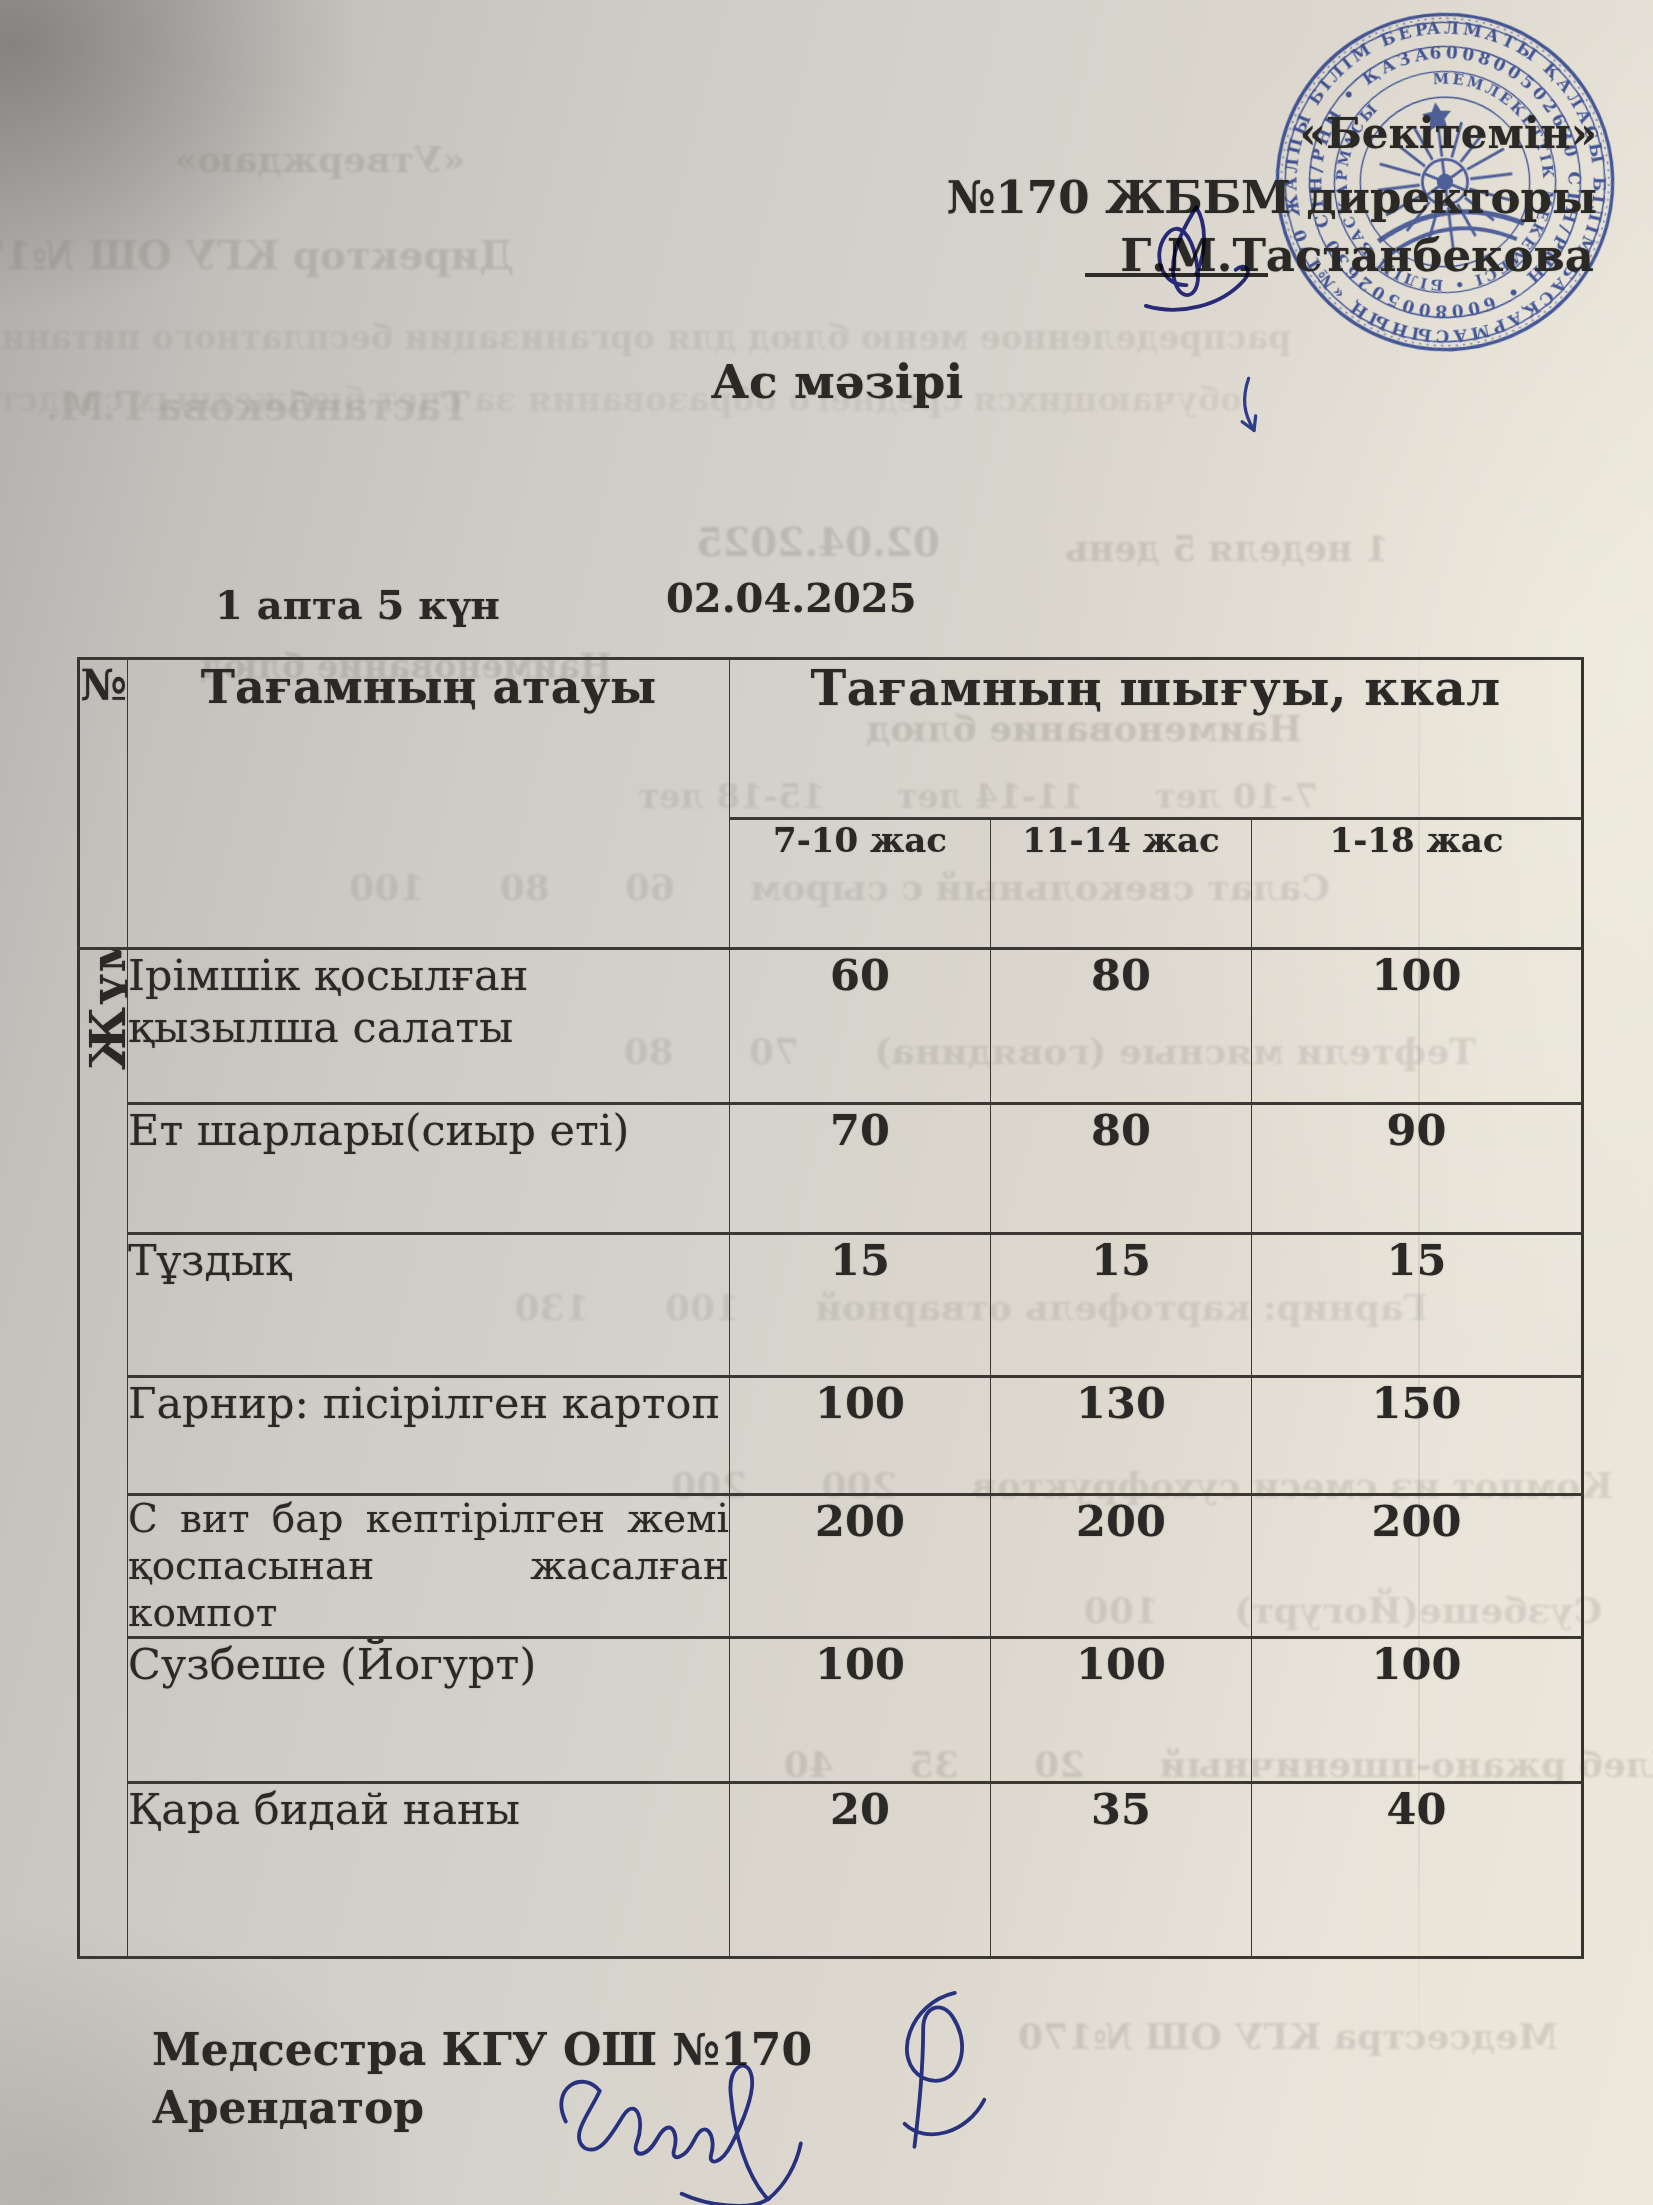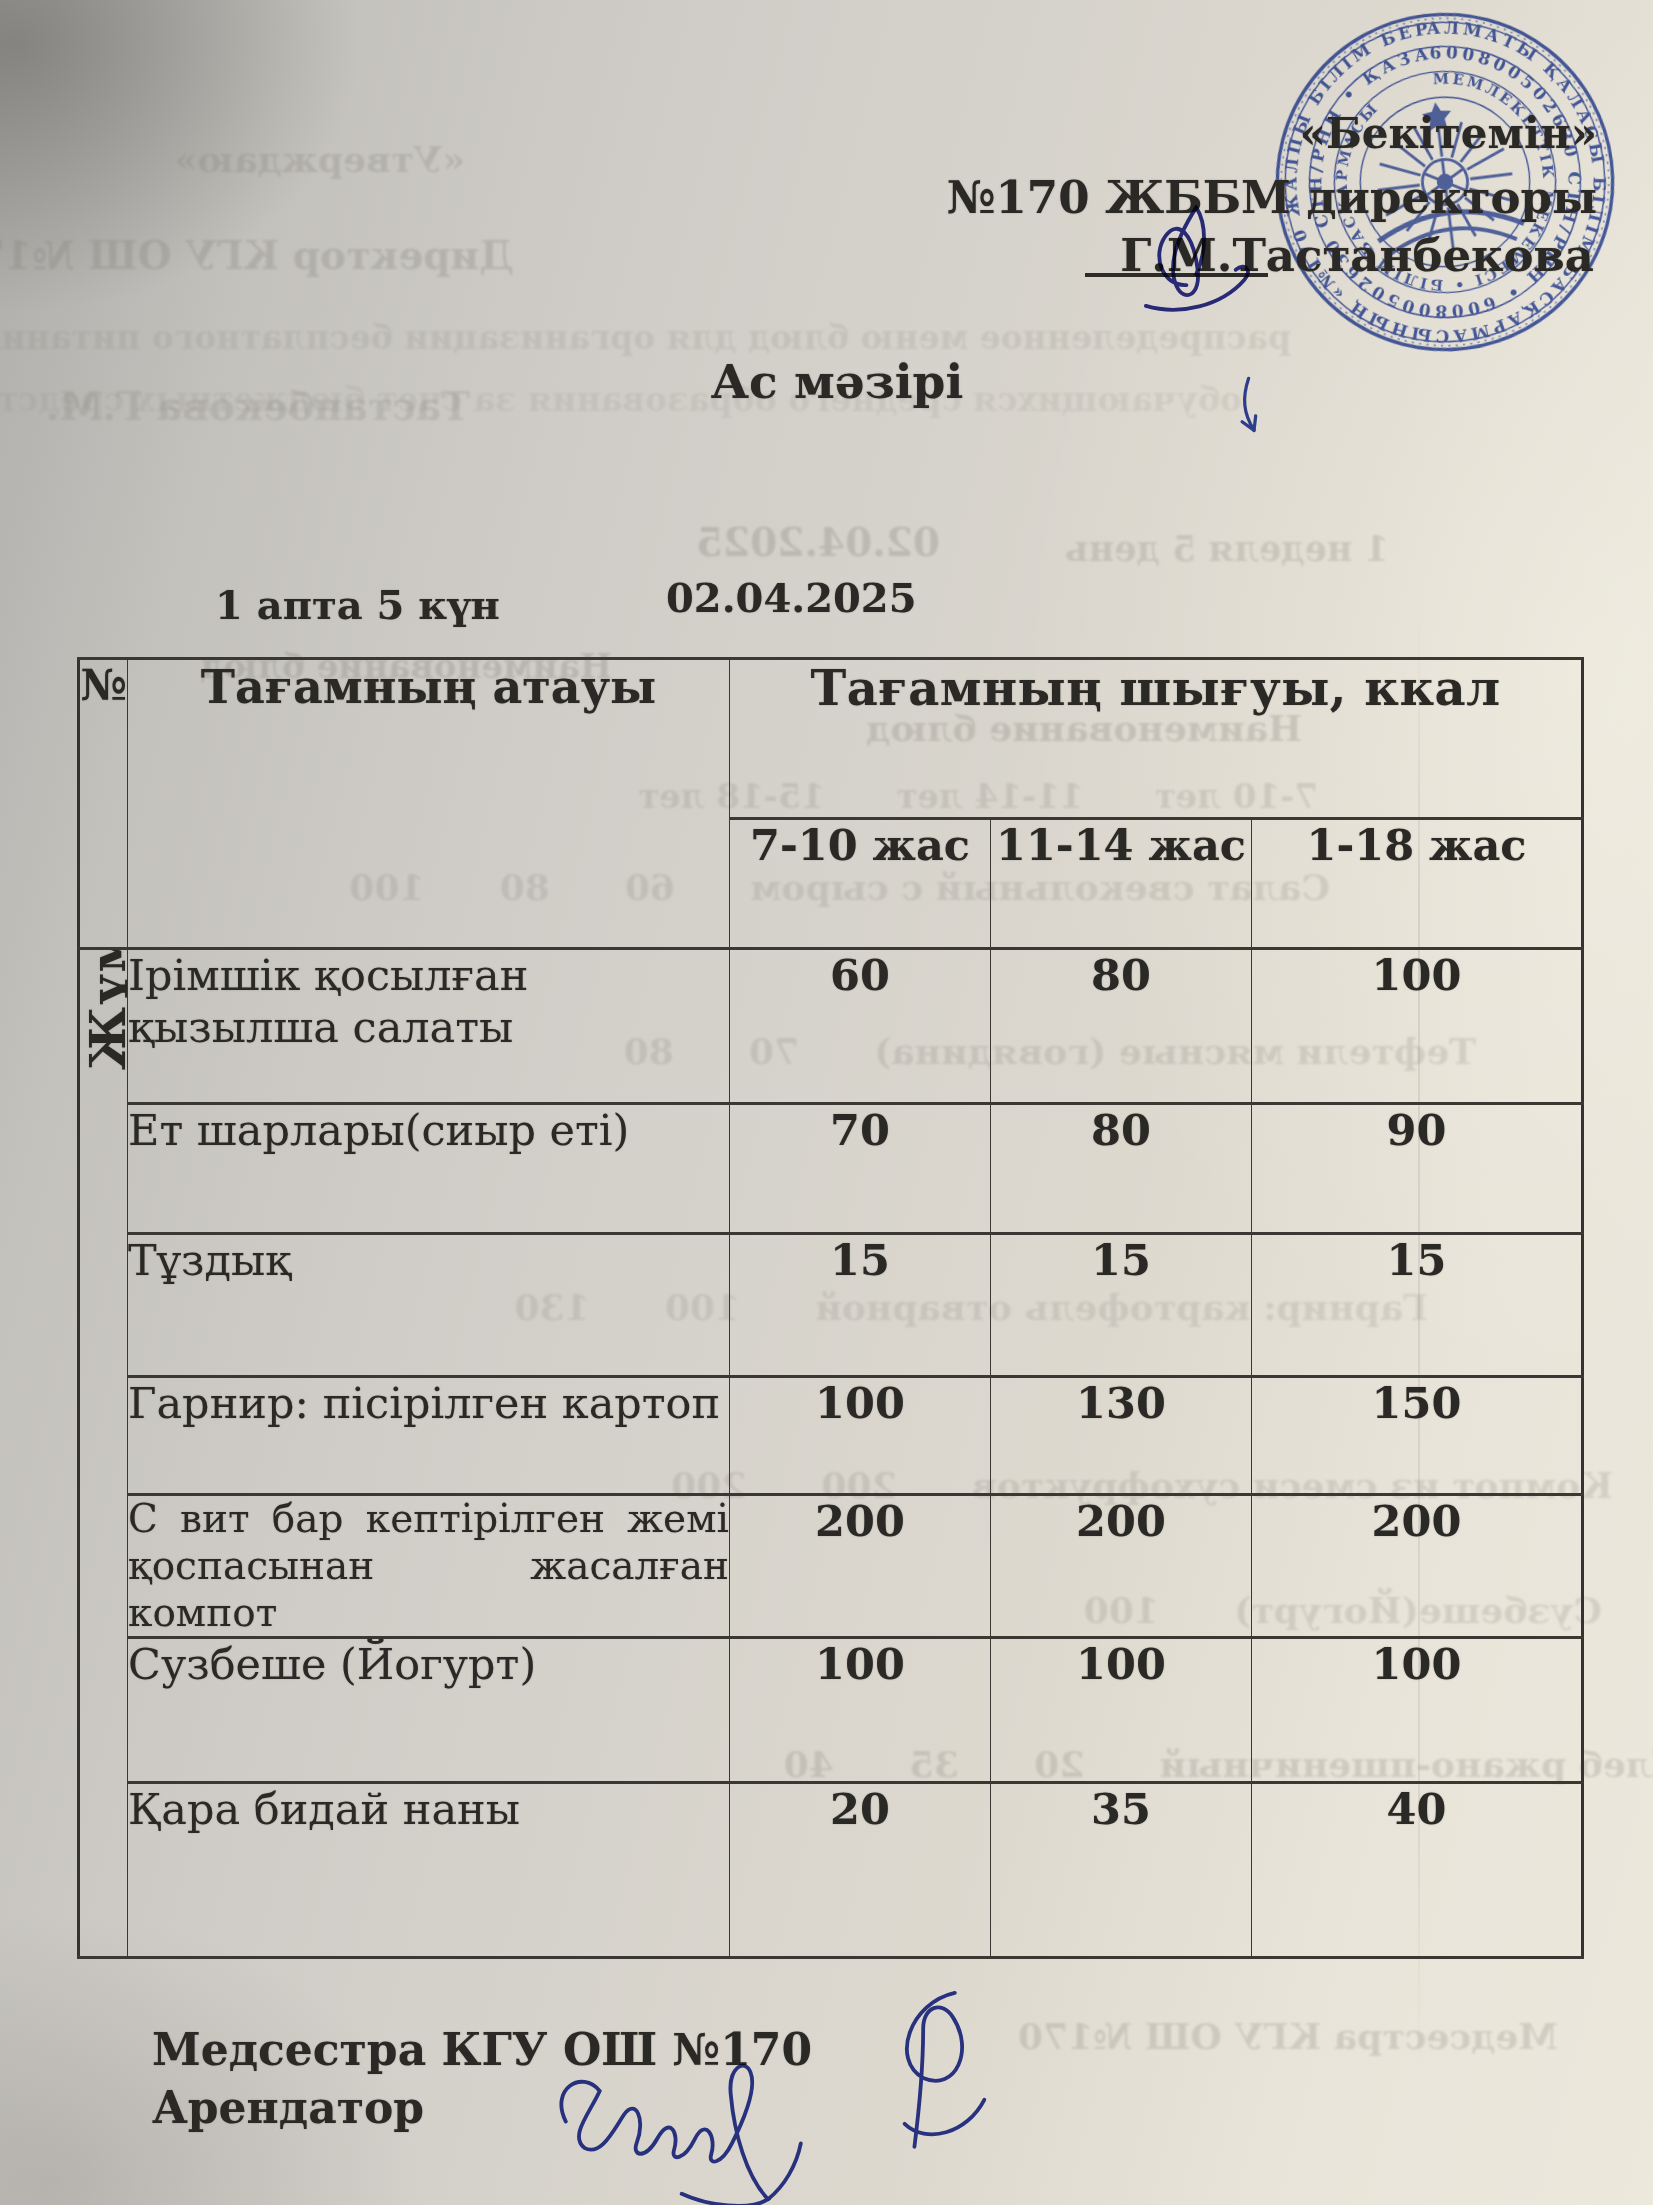--- a/index.html
+++ b/index.html
@@ -41,21 +41,21 @@
   .menu-wrap{position:absolute;left:77px;top:657px;}
   table.menu{border-collapse:collapse;table-layout:fixed;width:1505px;
     background:transparent;}
   .menu th,.menu td{border:1.6px solid #3b3833;border-top-width:3.8px;border-bottom-width:3.8px;
     vertical-align:top;padding:0;overflow:hidden;text-shadow:0 0 1.6px rgba(40,38,35,.3);}
   table.menu{border:3.3px solid #35332f;}
   .menu th{font-weight:bold;}
   .th-no{font-size:43px;padding-top:16.4px;text-align:center;}
   .th-name{font-size:46px;padding-top:17.5px;text-align:center;}
   .th-kcal{font-size:48px;padding-top:34px;text-align:center;letter-spacing:0.5px;}
-  .th-age{font-size:43px;padding-top:23px;text-align:center;}
+  .th-age{font-size:34px;padding-top:23px;text-align:center;}
   .dish{font-size:43px;line-height:1.2;padding:22px 22px 0 15.3px;text-align:left;}
   .dish.justified{font-size:39px;text-align:justify;}
   .val{font-size:43px;font-weight:bold;text-align:center;padding-top:25px;}
   .day-cell{vertical-align:middle;text-align:center;}
   .day-vert{writing-mode:vertical-rl;transform:rotate(180deg);display:inline-block;
     font-size:48px;font-weight:bold;position:relative;top:-57px;letter-spacing:3.3px;}
   
   .foot{position:absolute;font-size:44px;font-weight:bold;text-shadow:0 0 1.6px rgba(40,38,35,.32);
     white-space:pre-wrap;}
   .foot-sig{position:absolute;mix-blend-mode:multiply;filter:blur(0.2px);}

